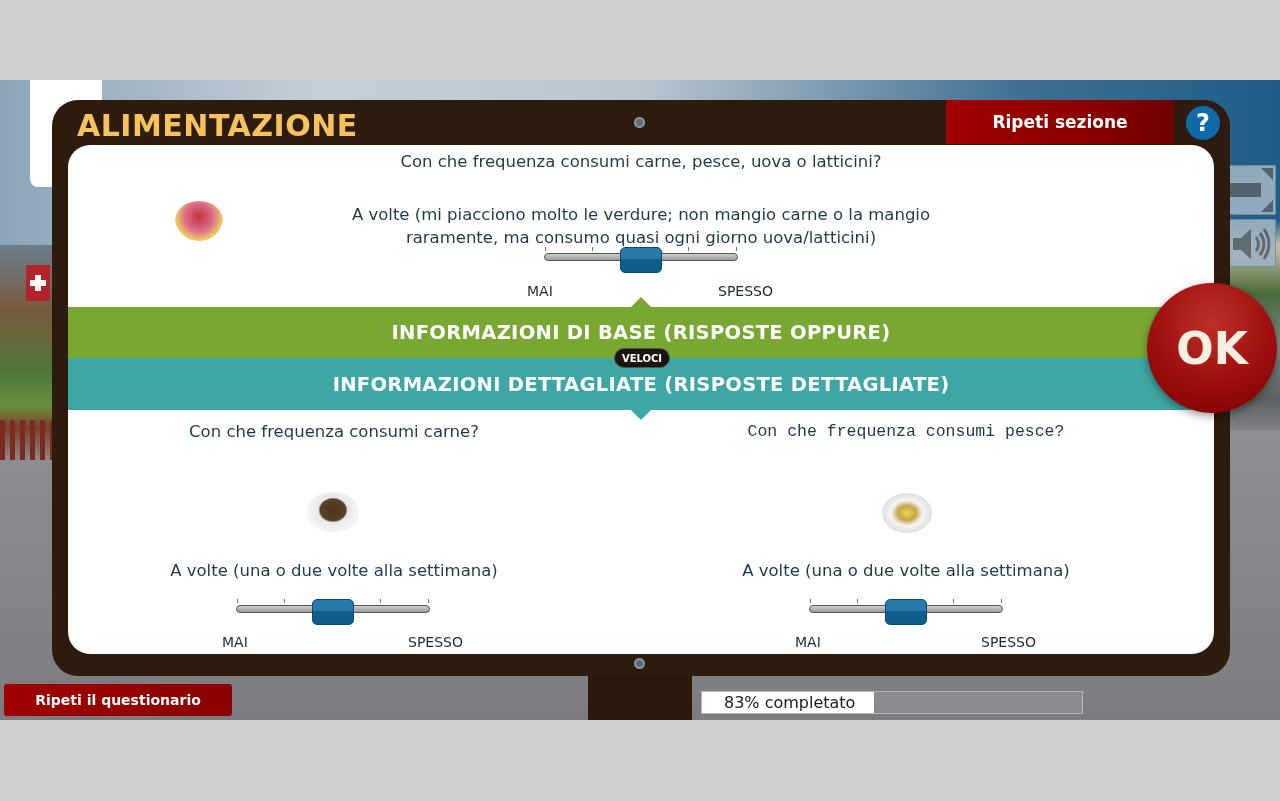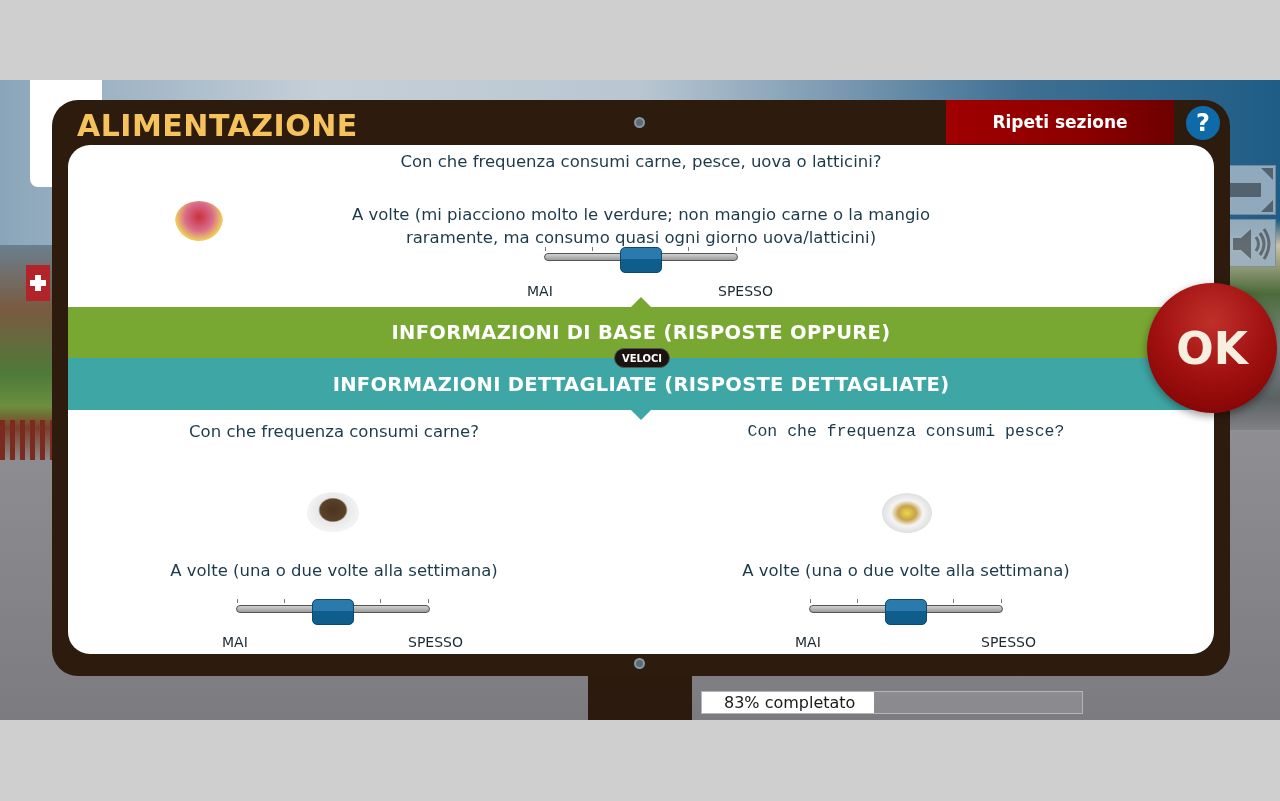--- a/index.html
+++ b/index.html
@@ -161,19 +161,20 @@
         <div class="tick" style="left:192px;"></div>
         <div class="thumb" style="left:76px;"></div>
       </div>
       <div class="scale-label" style="left:727px;top:489px;">MAI</div>
       <div class="scale-label" style="left:913px;top:489px;">SPESSO</div>
     </div>
   </div>
 
   <div class="ok-btn" style="top:203px;">OK</div>
 
+  <div class="repeat-quiz">Ripeti il questionario</div>
   <div class="progress">
     <div class="fill"></div>
     <div class="label">83% completato</div>
   </div>
 </div>
 
 <div class="help">?</div>
 
 </body></html>

